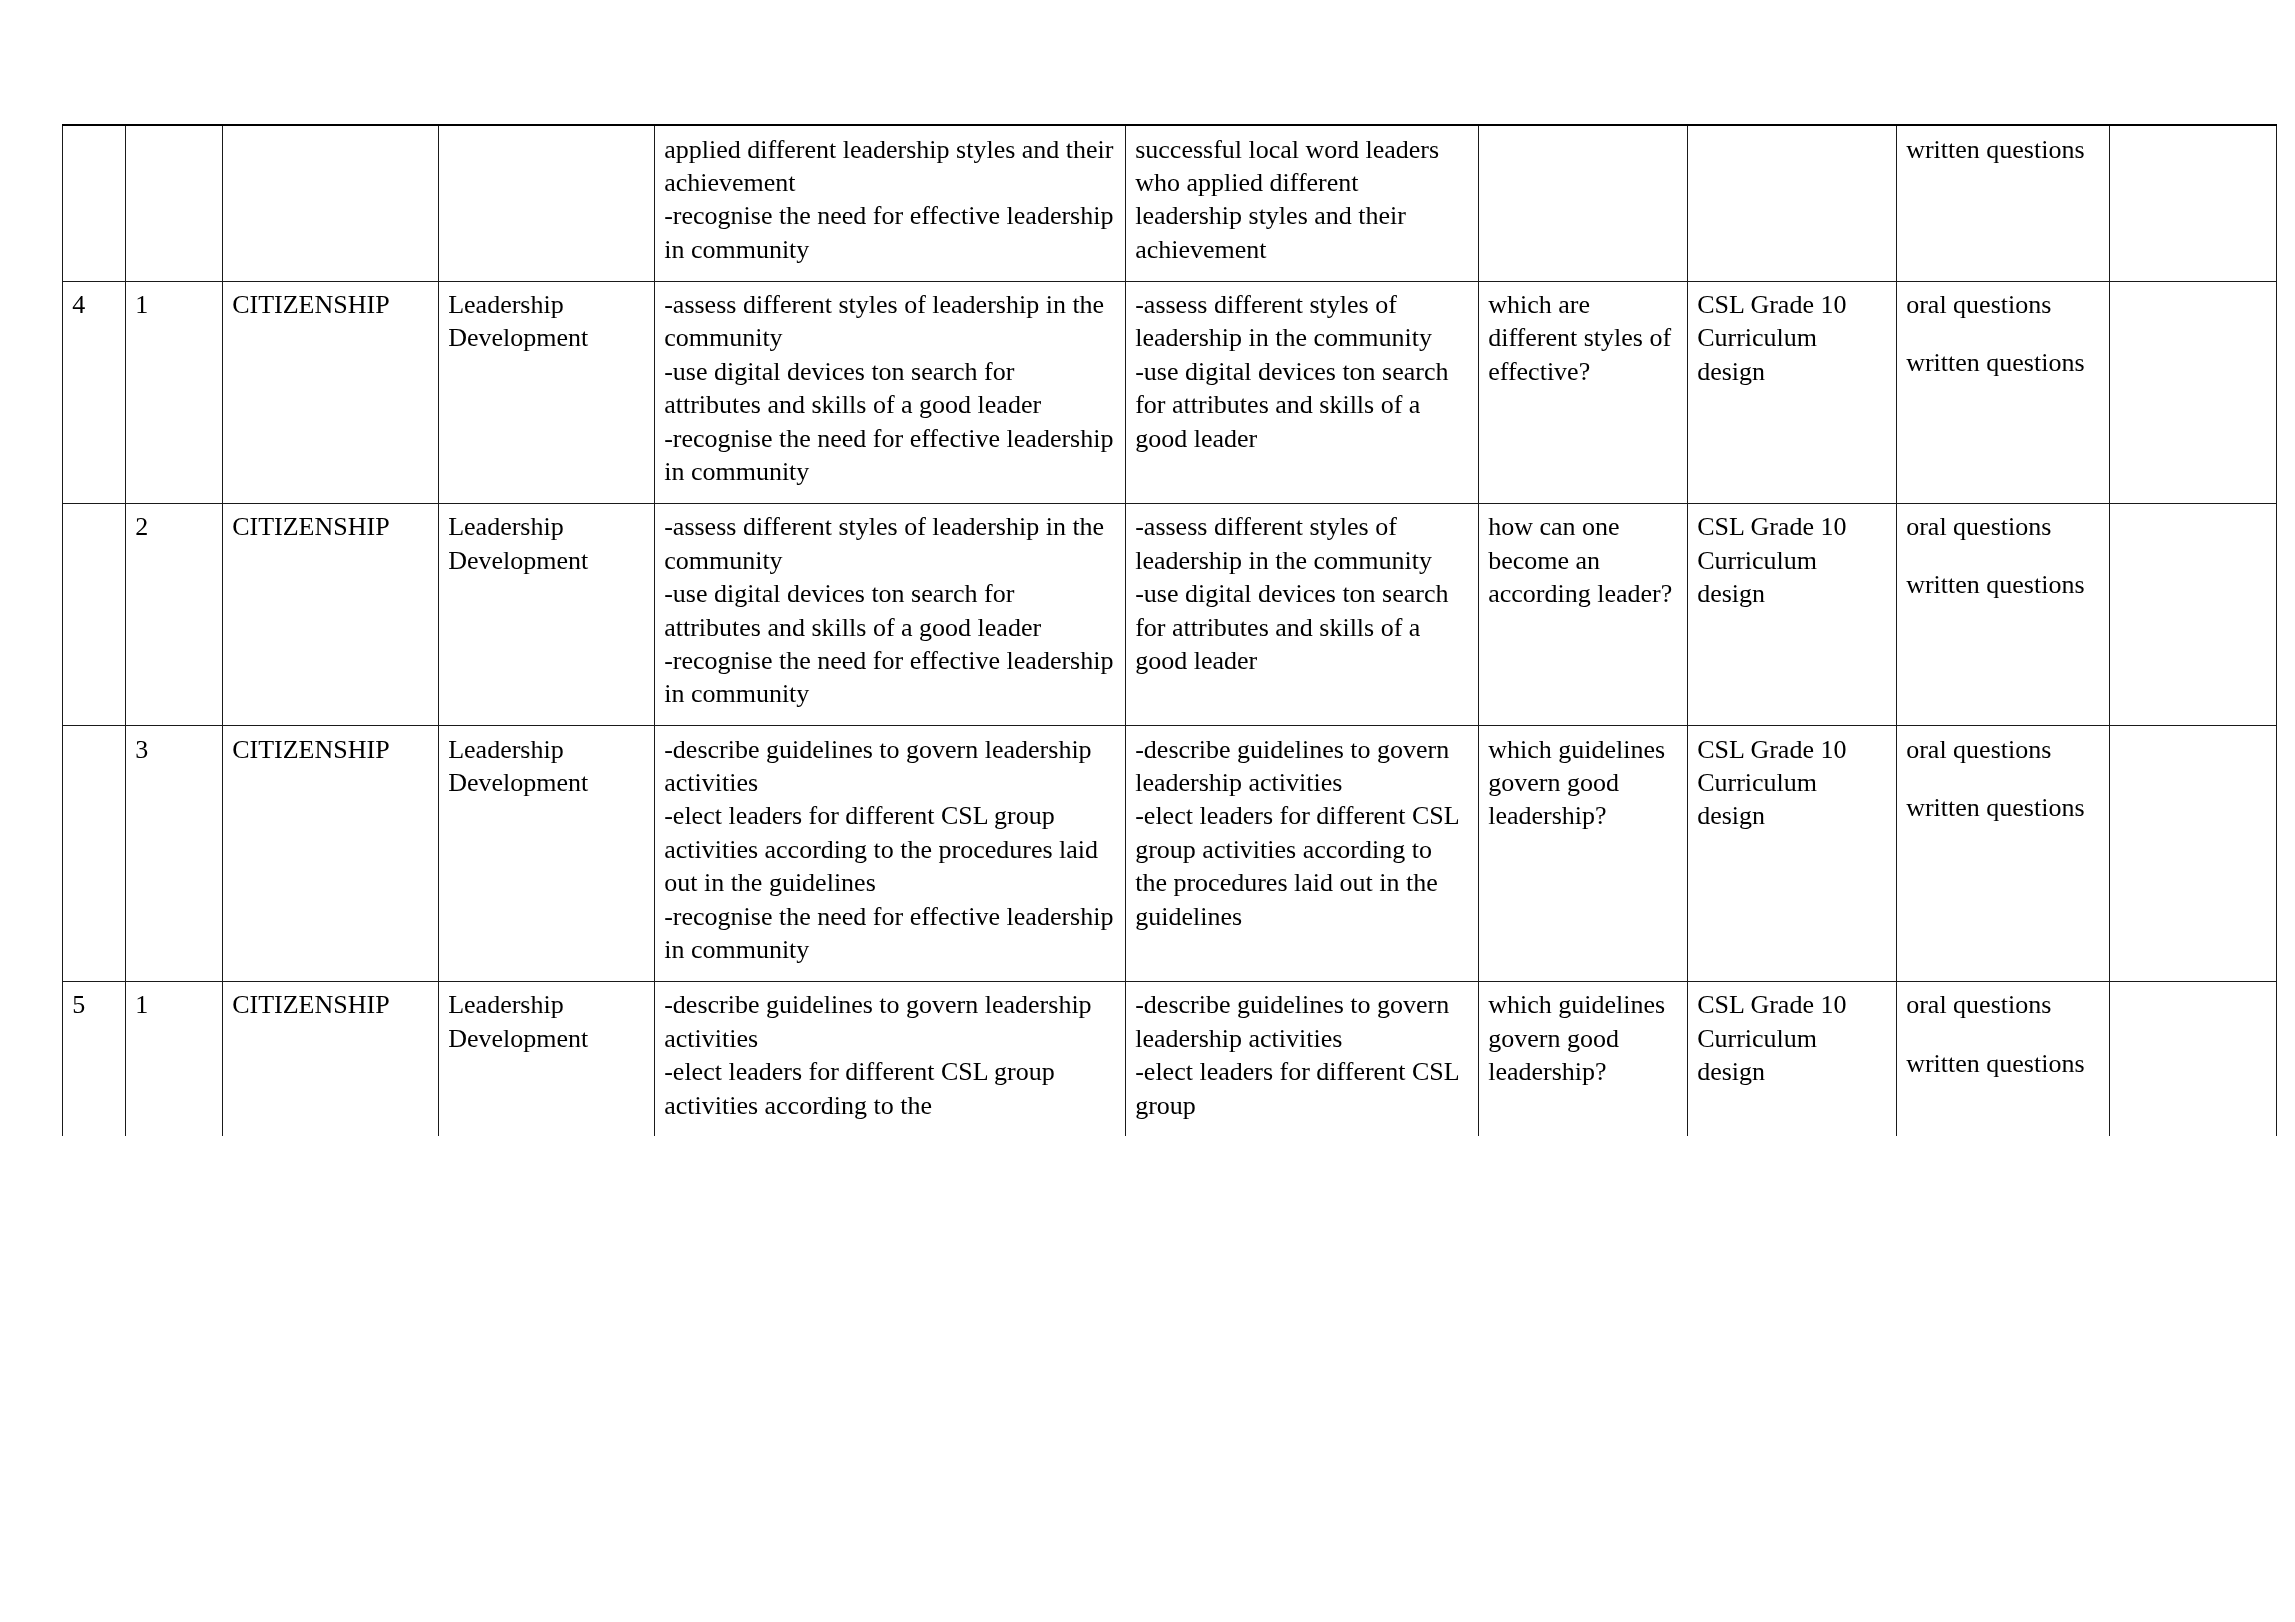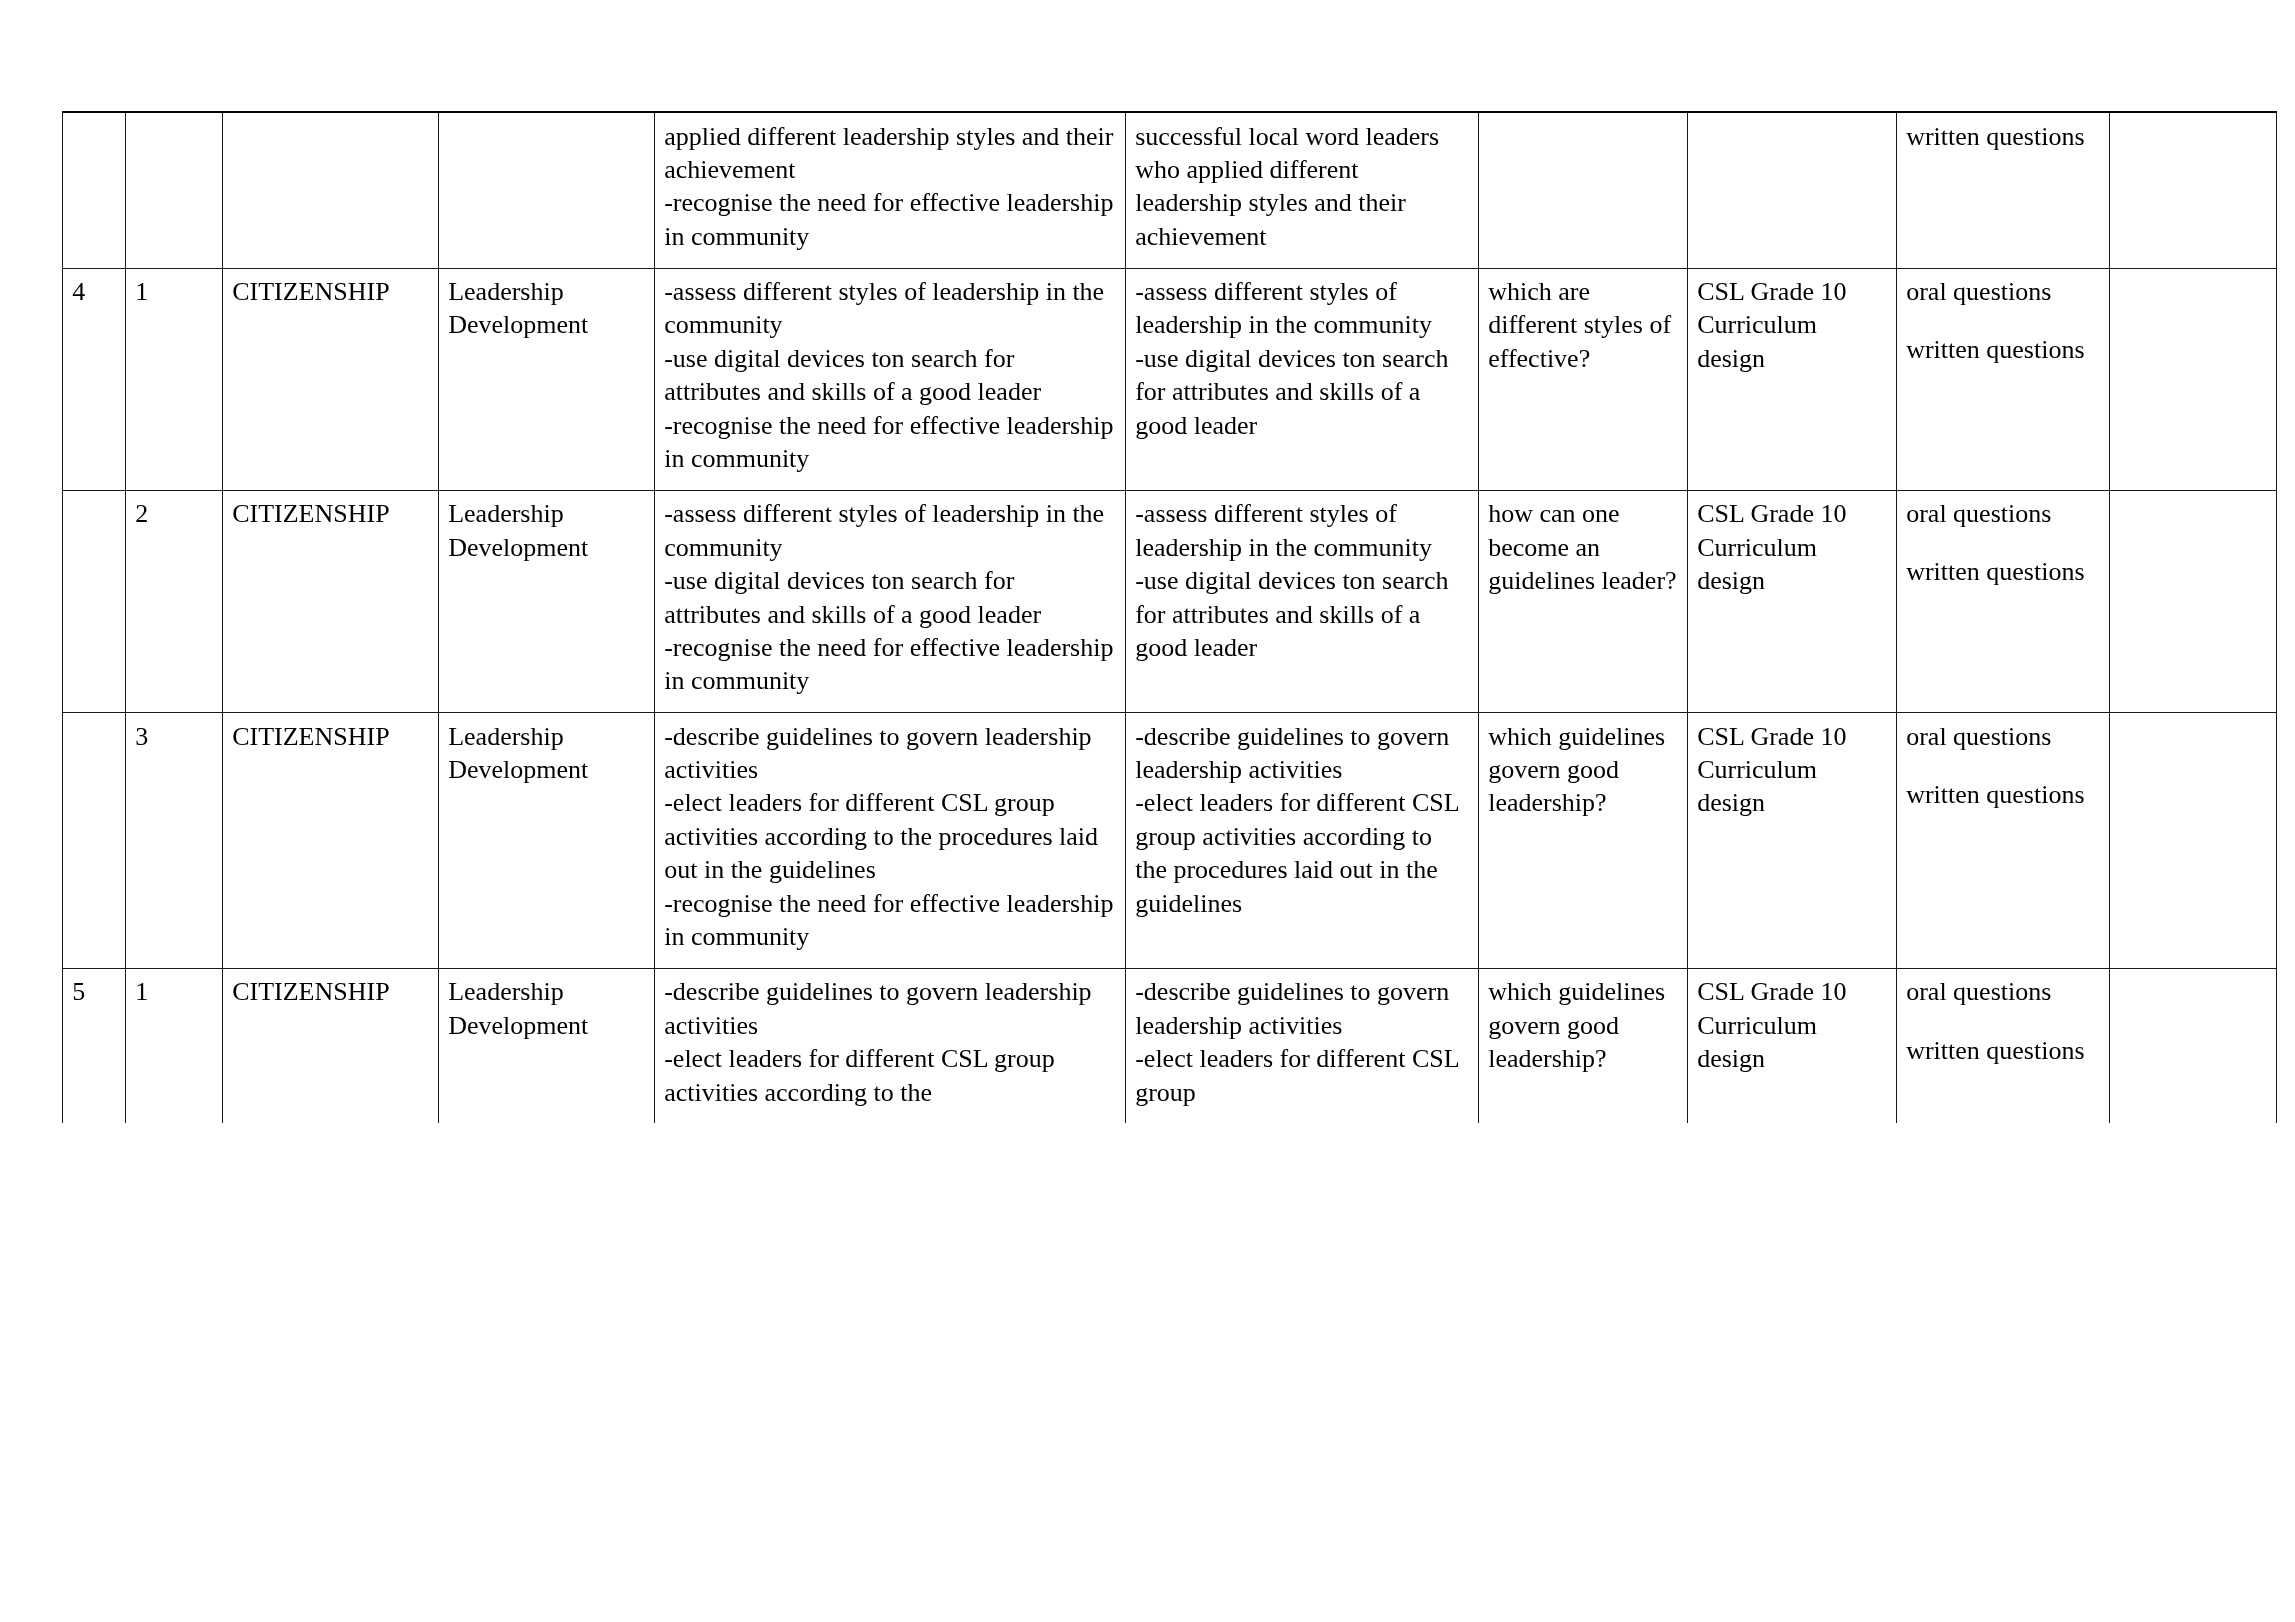--- a/index.html
+++ b/index.html
@@ -18,21 +18,21 @@
   .page {
     position: relative;
     width: 2295px;
     height: 1623px;
     background: #ffffff;
     box-sizing: border-box;
   }
   .table-wrap {
     position: absolute;
     left: 62px;
-    top: 111px;
+    top: 124px;
     width: 1810px;
   }
   table.sow {
     border-collapse: collapse;
     table-layout: fixed;
     width: 2215px;
     border-top: 2.6px solid #000;
   }
   table.sow td {
     border: 1.3px solid #1a1a1a;
@@ -182,21 +182,21 @@
           <td>
               <span class="cell-text">-assess different styles of leadership in the community
 -use digital devices ton search for attributes and skills of a good leader
 -recognise the need for effective leadership in community</span>
             </td>
           <td>
               <span class="cell-text">-assess different styles of leadership in the community
 -use digital devices ton search for attributes and skills of a good leader</span>
             </td>
           <td>
-              <span class="cell-text">how can one become an guidelines leader?</span>
+              <span class="cell-text">how can one become an according leader?</span>
             </td>
           <td>
               <span class="cell-text">CSL Grade 10 Curriculum design</span>
             </td>
           <td>
             <span class="cell-text">oral questions</span>
             <span class="spacer-gap"></span>
             <span class="cell-text">written questions</span>
           </td>
           <td>

